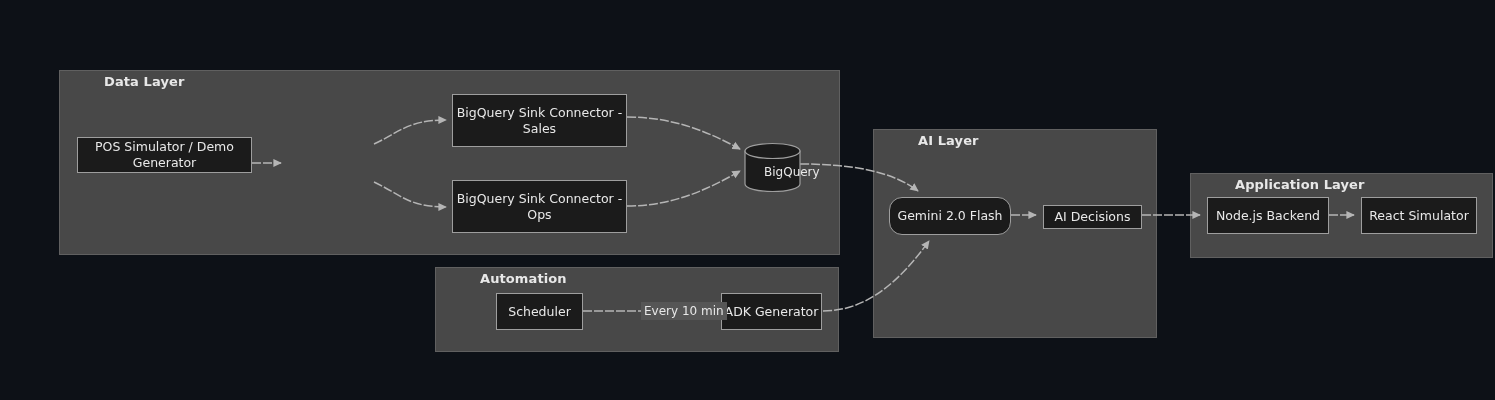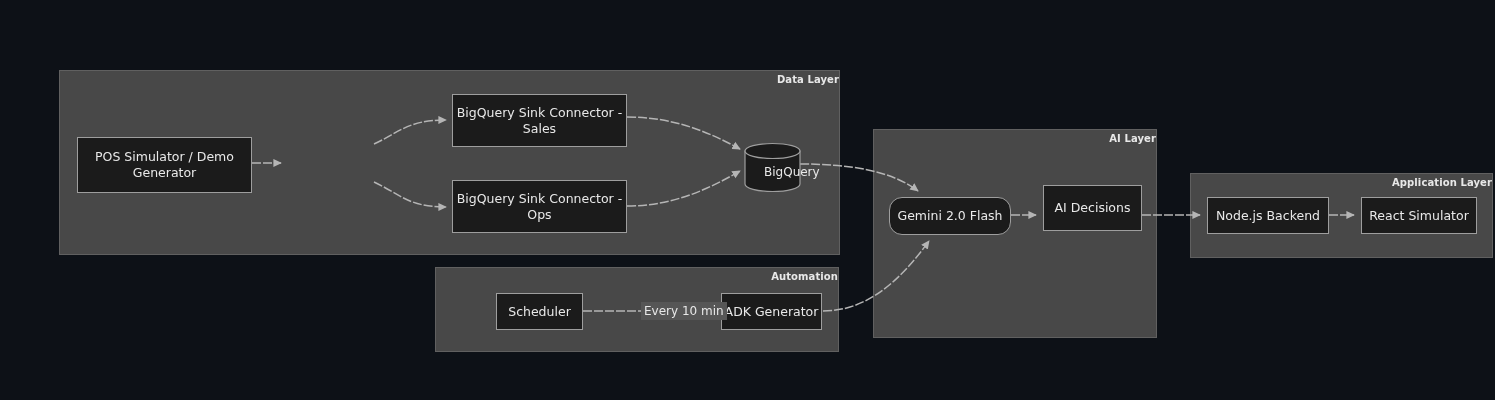--- a/index.html
+++ b/index.html
@@ -26,25 +26,26 @@
     position: absolute;
     background: var(--cluster-fill);
     border: 1px solid var(--cluster-border);
     z-index: 1;
   }
   .cluster-title {
     position: absolute;
     top: 3px;
     left: 0;
     right: 0;
-    text-align: right;
+    text-align: left;
     color: var(--text);
-    font-size: 10px;
+    font-size: 13px;
     font-weight: 600;
     letter-spacing: 0.1px;
+    padding-left: 44px;
   }
   #edge-layer {
     position: absolute;
     left: 0;
     top: 0;
     z-index: 2;
     pointer-events: none;
   }
   .edge {
     fill: none;
@@ -134,21 +135,21 @@
     <path class="edge" d="M1011,215 H1036" marker-end="url(#arrowhead)"></path>
     <path class="edge" d="M1142,215 H1200" marker-end="url(#arrowhead)"></path>
     <path class="edge" d="M1329,215 H1354" marker-end="url(#arrowhead)"></path>
 
     <g>
       <path class="shape" d="M745,151 v33 a27.5,7.5 0 0 0 55,0 v-33 z"></path>
       <ellipse class="shape" cx="772.5" cy="151" rx="27.5" ry="7.5"></ellipse>
     </g>
   </svg>
 
-  <div class="node" style="left:77px; top:137px; width:175px; height:56px;">
+  <div class="node" style="left:77px; top:137px; width:175px; height:36px;">
     <span class="node-label">POS Simulator / Demo
 Generator</span>
   </div>
 
 
   <div class="node" style="left:452px; top:94px; width:175px; height:53px;">
     <span class="node-label">BigQuery Sink Connector -
 Sales</span>
   </div>
 
@@ -164,21 +165,21 @@
   </div>
 
   <div class="node" style="left:721px; top:293px; width:101px; height:37px;">
     <span class="node-label">ADK Generator</span>
   </div>
 
   <div class="node" style="left:889px; top:197px; width:122px; height:38px;border-radius:13px;">
     <span class="node-label">Gemini 2.0 Flash</span>
   </div>
 
-  <div class="node" style="left:1043px; top:185px; width:99px; height:46px;">
+  <div class="node" style="left:1043px; top:205px; width:99px; height:24px;">
     <span class="node-label">AI Decisions</span>
   </div>
 
   <div class="node" style="left:1207px; top:197px; width:122px; height:37px;">
     <span class="node-label">Node.js Backend</span>
   </div>
 
   <div class="node" style="left:1361px; top:197px; width:116px; height:37px;">
     <span class="node-label">React Simulator</span>
   </div>

